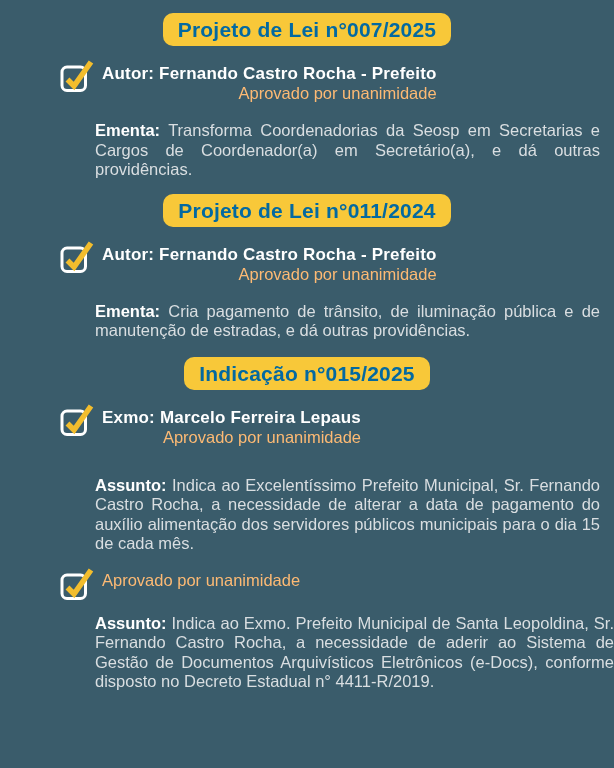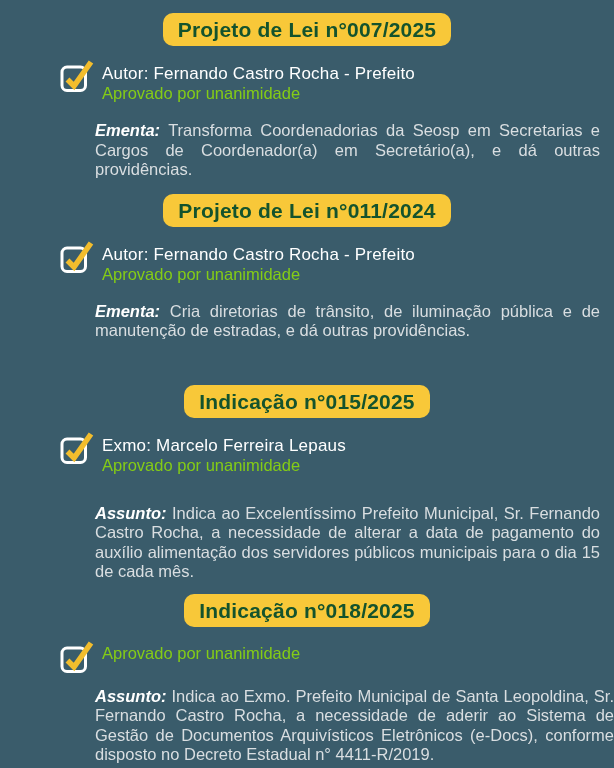--- a/index.html
+++ b/index.html
@@ -17,21 +17,21 @@
     width: 614px;
     height: 768px;
     position: relative;
   }
   .badge-row {
     text-align: center;
   }
   .badge {
     display: inline-block;
     background: #f8c839;
-    color: #14532d;
+    color: #0369a1;
     font-weight: bold;
     font-size: 21px;
     line-height: 33px;
     padding: 0 15px;
     border-radius: 10px;
     letter-spacing: 0.2px;
     white-space: nowrap;
   }
   .author-row {
     display: flex;
@@ -42,46 +42,46 @@
     width: 35px;
     height: 34px;
     flex: 0 0 auto;
     margin-top: -4px;
   }
   .author-block {
     margin-left: 7px;
   }
   .author-name {
     color: #ffffff;
-    font-weight: normal;
+    font-weight: bold;
     font-size: 17px;
     line-height: 21px;
     letter-spacing: 0.2px;
   }
   .approval {
-    color: #84cc16;
+    color: #fdba74;
     font-size: 16.5px;
     line-height: 19px;
+    text-align: right;
   }
   .body-par {
     margin: 18px 14px 0 95px;
     text-align: justify;
     color: #d9dee1;
     font-size: 16.5px;
     line-height: 19.5px;
   }
   .body-par .lead {
     color: #ffffff;
     font-weight: bold;
-    font-style: italic;
   }
   
   .sec-1 .badge-row { margin-top: 13px; }
   .sec-2 .badge-row { margin-top: 14px; }
-  .sec-3 .badge-row { margin-top: 44px; }
+  .sec-3 .badge-row { margin-top: 16px; }
   .sec-4 .badge-row { margin-top: 12px; }
   .sec-3 .body-par { margin-top: 29px; }
   .sec-4 .body-par { margin-top: 13px; margin-right: 0; }
 </style>
 </head>
 <body>
 
 <div class="flyer">
 
   <section class="sec sec-1">
@@ -108,44 +108,41 @@
     <div class="author-row">
       <svg class="check" viewBox="0 0 35 34" xmlns="http://www.w3.org/2000/svg">
         <rect x="2" y="8" width="23.5" height="23.5" rx="5" fill="none" stroke="#ffffff" stroke-width="3"></rect>
         <path d="M7.5 20.5 L14 27 L31 3" fill="none" stroke="#f2bd2d" stroke-width="5.5" stroke-linecap="butt" stroke-linejoin="miter"></path>
       </svg>
       <div class="author-block">
         <div class="author-name">Autor: Fernando Castro Rocha - Prefeito</div>
         <div class="approval">Aprovado por unanimidade</div>
       </div>
     </div>
-    <p class="body-par"><span class="lead">Ementa:</span> <span>Cria diretorias de trânsito, de iluminação pública e de manutenção de estradas, e dá outras providências.</span></p>
+    <p class="body-par"><span class="lead">Ementa:</span> <span>Cria pagamento de trânsito, de iluminação pública e de manutenção de estradas, e dá outras providências.</span></p>
   </section>
 
   <section class="sec sec-3">
     <div class="badge-row">
       <span class="badge">Indicação n°015/2025</span>
     </div>
     <div class="author-row">
       <svg class="check" viewBox="0 0 35 34" xmlns="http://www.w3.org/2000/svg">
         <rect x="2" y="8" width="23.5" height="23.5" rx="5" fill="none" stroke="#ffffff" stroke-width="3"></rect>
         <path d="M7.5 20.5 L14 27 L31 3" fill="none" stroke="#f2bd2d" stroke-width="5.5" stroke-linecap="butt" stroke-linejoin="miter"></path>
       </svg>
       <div class="author-block">
         <div class="author-name">Exmo: Marcelo Ferreira Lepaus</div>
         <div class="approval">Aprovado por unanimidade</div>
       </div>
     </div>
     <p class="body-par"><span class="lead">Assunto:</span> <span>Indica ao Excelentíssimo Prefeito Municipal, Sr. Fernando Castro Rocha, a necessidade de alterar a data de pagamento do auxílio alimentação dos servidores públicos municipais para o dia 15 de cada mês.</span></p>
   </section>
 
   <section class="sec sec-4">
-    <div class="badge-row">
-      <span class="badge">Indicação n°018/2025</span>
-    </div>
     <div class="author-row">
       <svg class="check" viewBox="0 0 35 34" xmlns="http://www.w3.org/2000/svg">
         <rect x="2" y="8" width="23.5" height="23.5" rx="5" fill="none" stroke="#ffffff" stroke-width="3"></rect>
         <path d="M7.5 20.5 L14 27 L31 3" fill="none" stroke="#f2bd2d" stroke-width="5.5" stroke-linecap="butt" stroke-linejoin="miter"></path>
       </svg>
       <div class="author-block">
         <div class="approval">Aprovado por unanimidade</div>
       </div>
     </div>
     <p class="body-par"><span class="lead">Assunto:</span> <span>Indica ao Exmo. Prefeito Municipal de Santa Leopoldina, Sr. Fernando Castro Rocha, a necessidade de aderir ao Sistema de Gestão de Documentos Arquivísticos Eletrônicos (e-Docs), conforme disposto no Decreto Estadual n° 4411-R/2019.</span></p>

